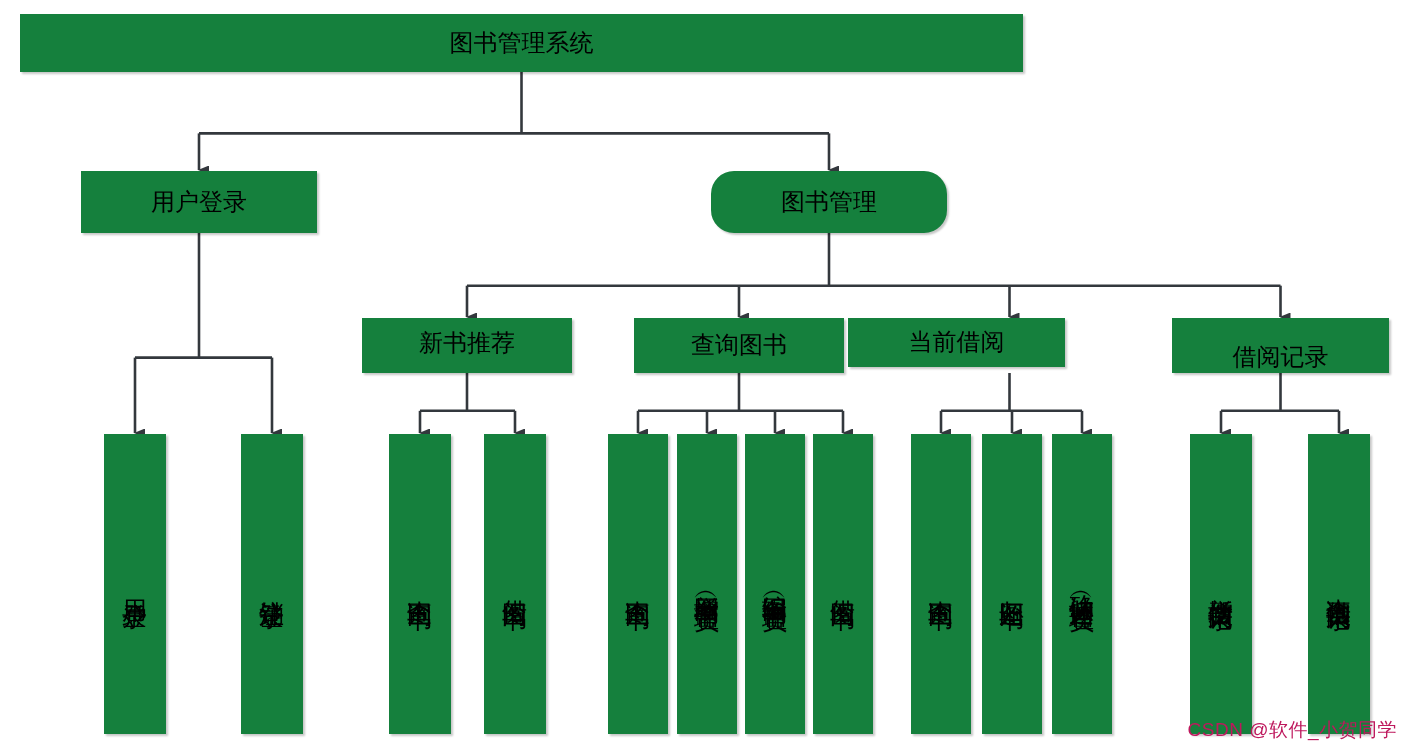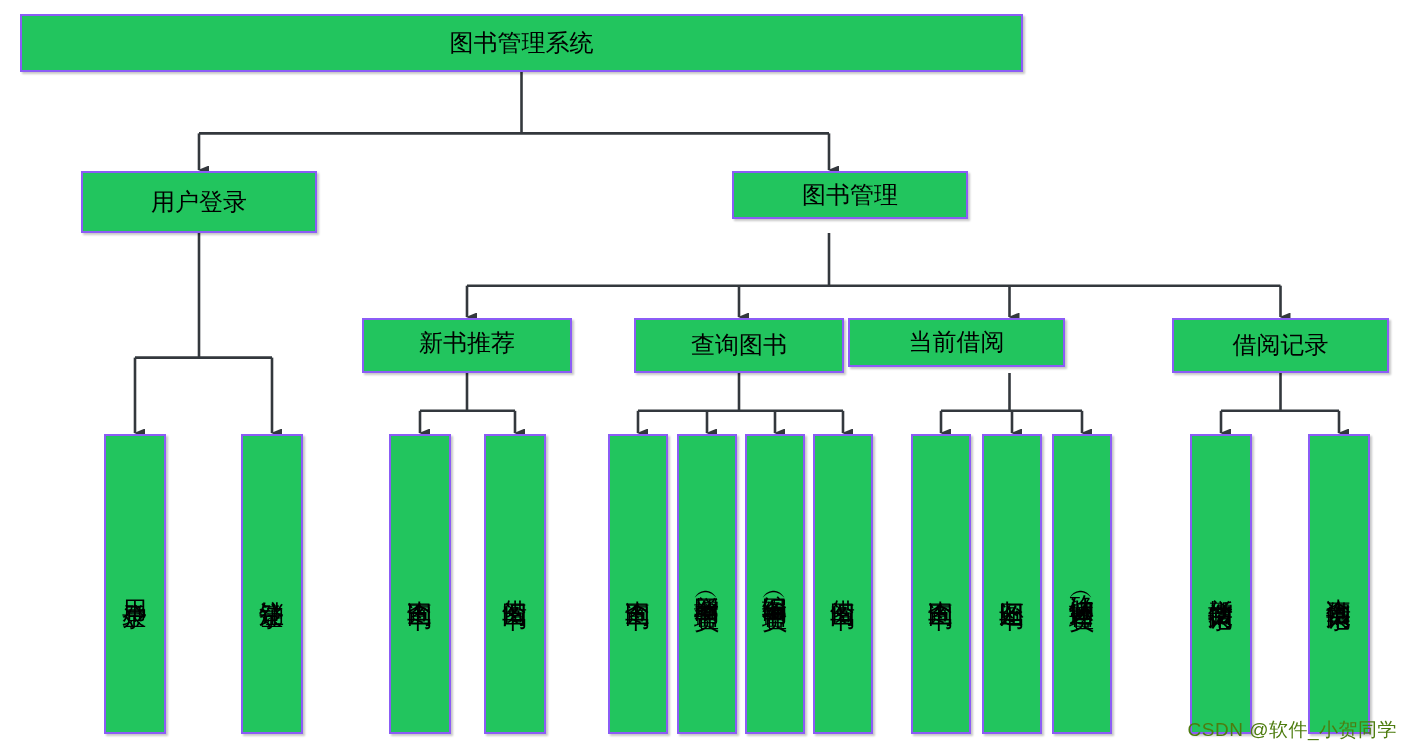--- a/index.html
+++ b/index.html
@@ -21,22 +21,22 @@
     position: absolute;
     left: 0;
     top: 0;
     width: 1405px;
     height: 747px;
     pointer-events: none;
   }
   .node {
     position: absolute;
     box-sizing: border-box;
-    background: #22c55e;
-    border: 2px solid #8b5cf6;
+    background: #15803d;
+    border: 2px solid #15803d;
     box-shadow: 2px 2px 2px rgba(0,0,0,0.22);
     display: flex;
     align-items: center;
     justify-content: center;
     color: #000000;
   }
   .node-label {
     display: block;
     text-align: center;
     line-height: 1.18;
@@ -60,21 +60,21 @@
     line-height: 1.12;
     letter-spacing: 2px;
     white-space: nowrap;
     max-height: 292px;
   }
   .watermark {
     position: absolute;
     right: 8px;
     bottom: 4px;
     font-size: 19px;
-    color: #4d7c0f;
+    color: #be185d;
     letter-spacing: 0.5px;
     white-space: nowrap;
     user-select: none;
   }
 </style>
 </head>
 <body>
 
 <div id="stage">
 
@@ -121,33 +121,33 @@
       </g>
   </svg>
 
   <div id="node-layer">
       <div class="node horizontal root" style="left: 20px; top: 14px; width: 1003px; height: 58px;">
         <span class="node-label">图书管理系统</span>
       </div>
       <div class="node horizontal" style="left: 81px; top: 171px; width: 236px; height: 62px;">
         <span class="node-label">用户登录</span>
       </div>
-      <div class="node horizontal" style="left: 732px; top: 171px; width: 236px; height: 48px;">
+      <div class="node horizontal" style="left: 711px; top: 171px; width: 236px; height: 62px; border-radius: 23px;">
         <span class="node-label">图书管理</span>
       </div>
       <div class="node horizontal" style="left: 362px; top: 318px; width: 210px; height: 55px; font-family: Liberation Mono, monospace;">
         <span class="node-label">新书推荐</span>
       </div>
       <div class="node horizontal" style="left: 634px; top: 318px; width: 210px; height: 55px;">
         <span class="node-label">查询图书</span>
       </div>
       <div class="node horizontal" style="left: 848px; top: 318px; width: 217px; height: 49px;">
         <span class="node-label">当前借阅</span>
       </div>
-      <div class="node horizontal" style="left: 1172px; top: 318px; width: 217px; height: 55px;">
+      <div class="node horizontal" style="left: 1172px; top: 318px; width: 217px; height: 55px; align-items: flex-end;">
         <span class="node-label">借阅记录</span>
       </div>
       <div class="node vertical" style="left: 104px; top: 434px; width: 62px; height: 300px;">
         <span class="node-label">用户登录</span>
       </div>
       <div class="node vertical" style="left: 241px; top: 434px; width: 62px; height: 300px;">
         <span class="node-label">注销登录</span>
       </div>
       <div class="node vertical" style="left: 389px; top: 434px; width: 62px; height: 300px;">
         <span class="node-label">查询图书</span>

